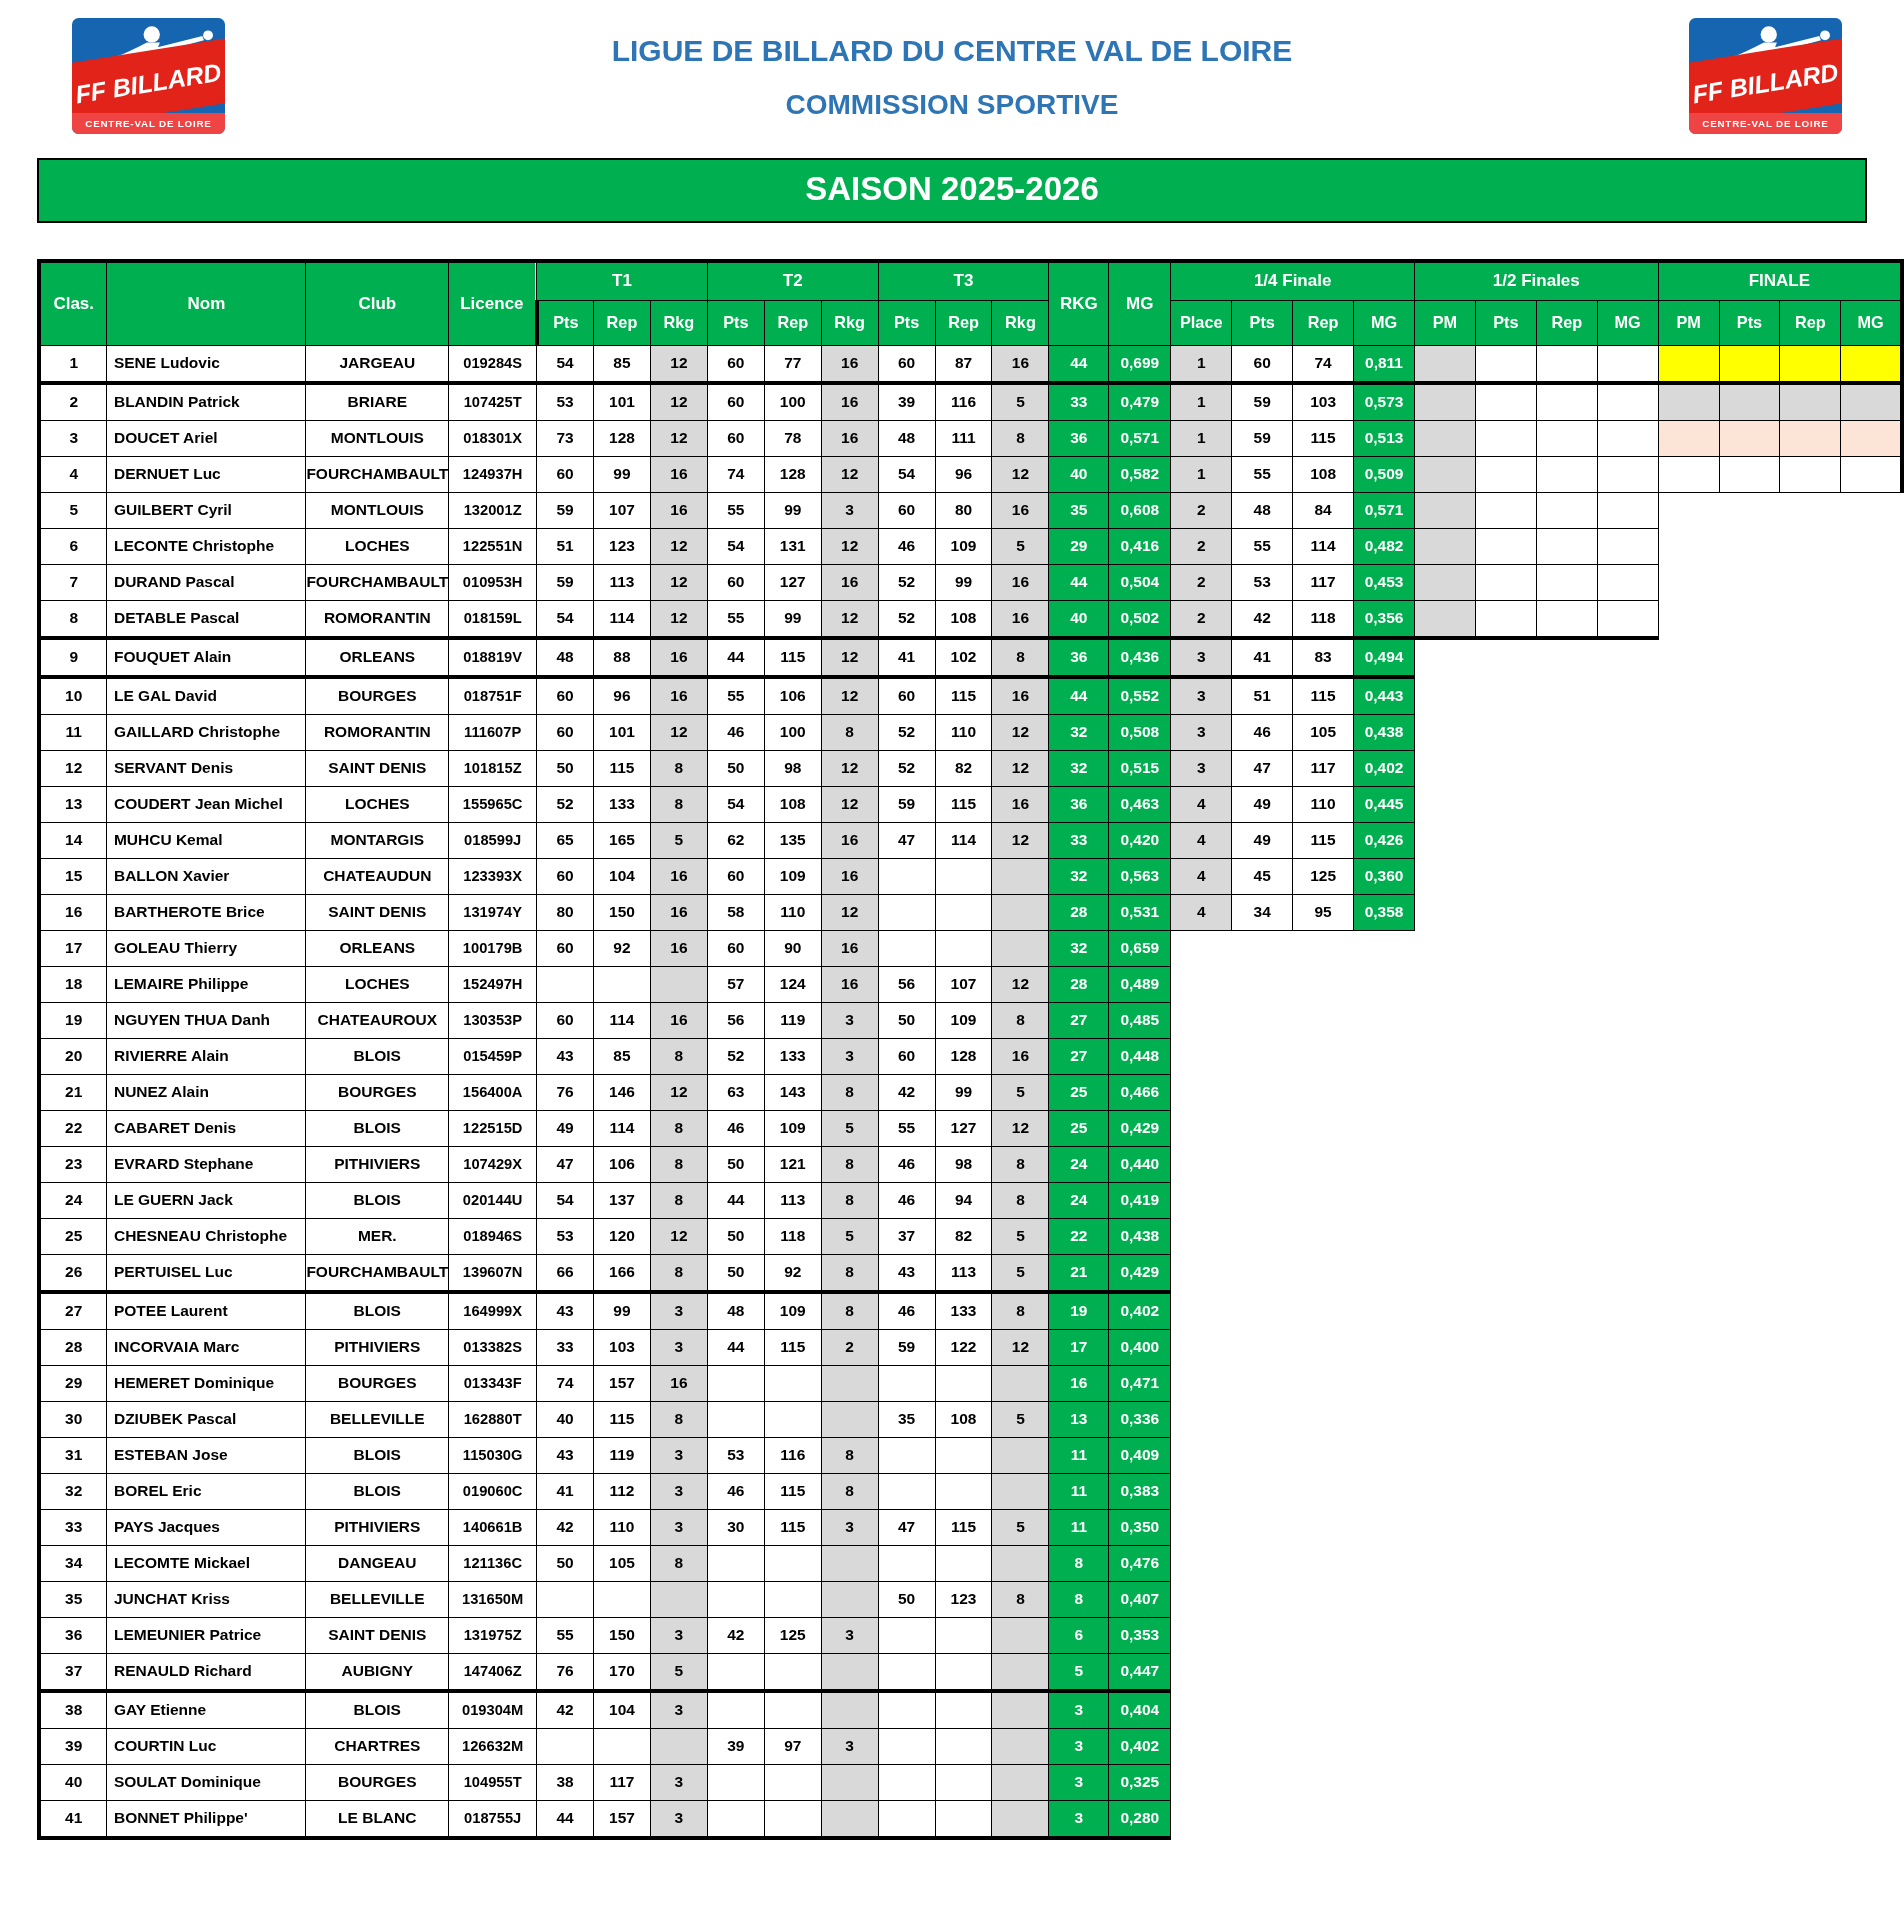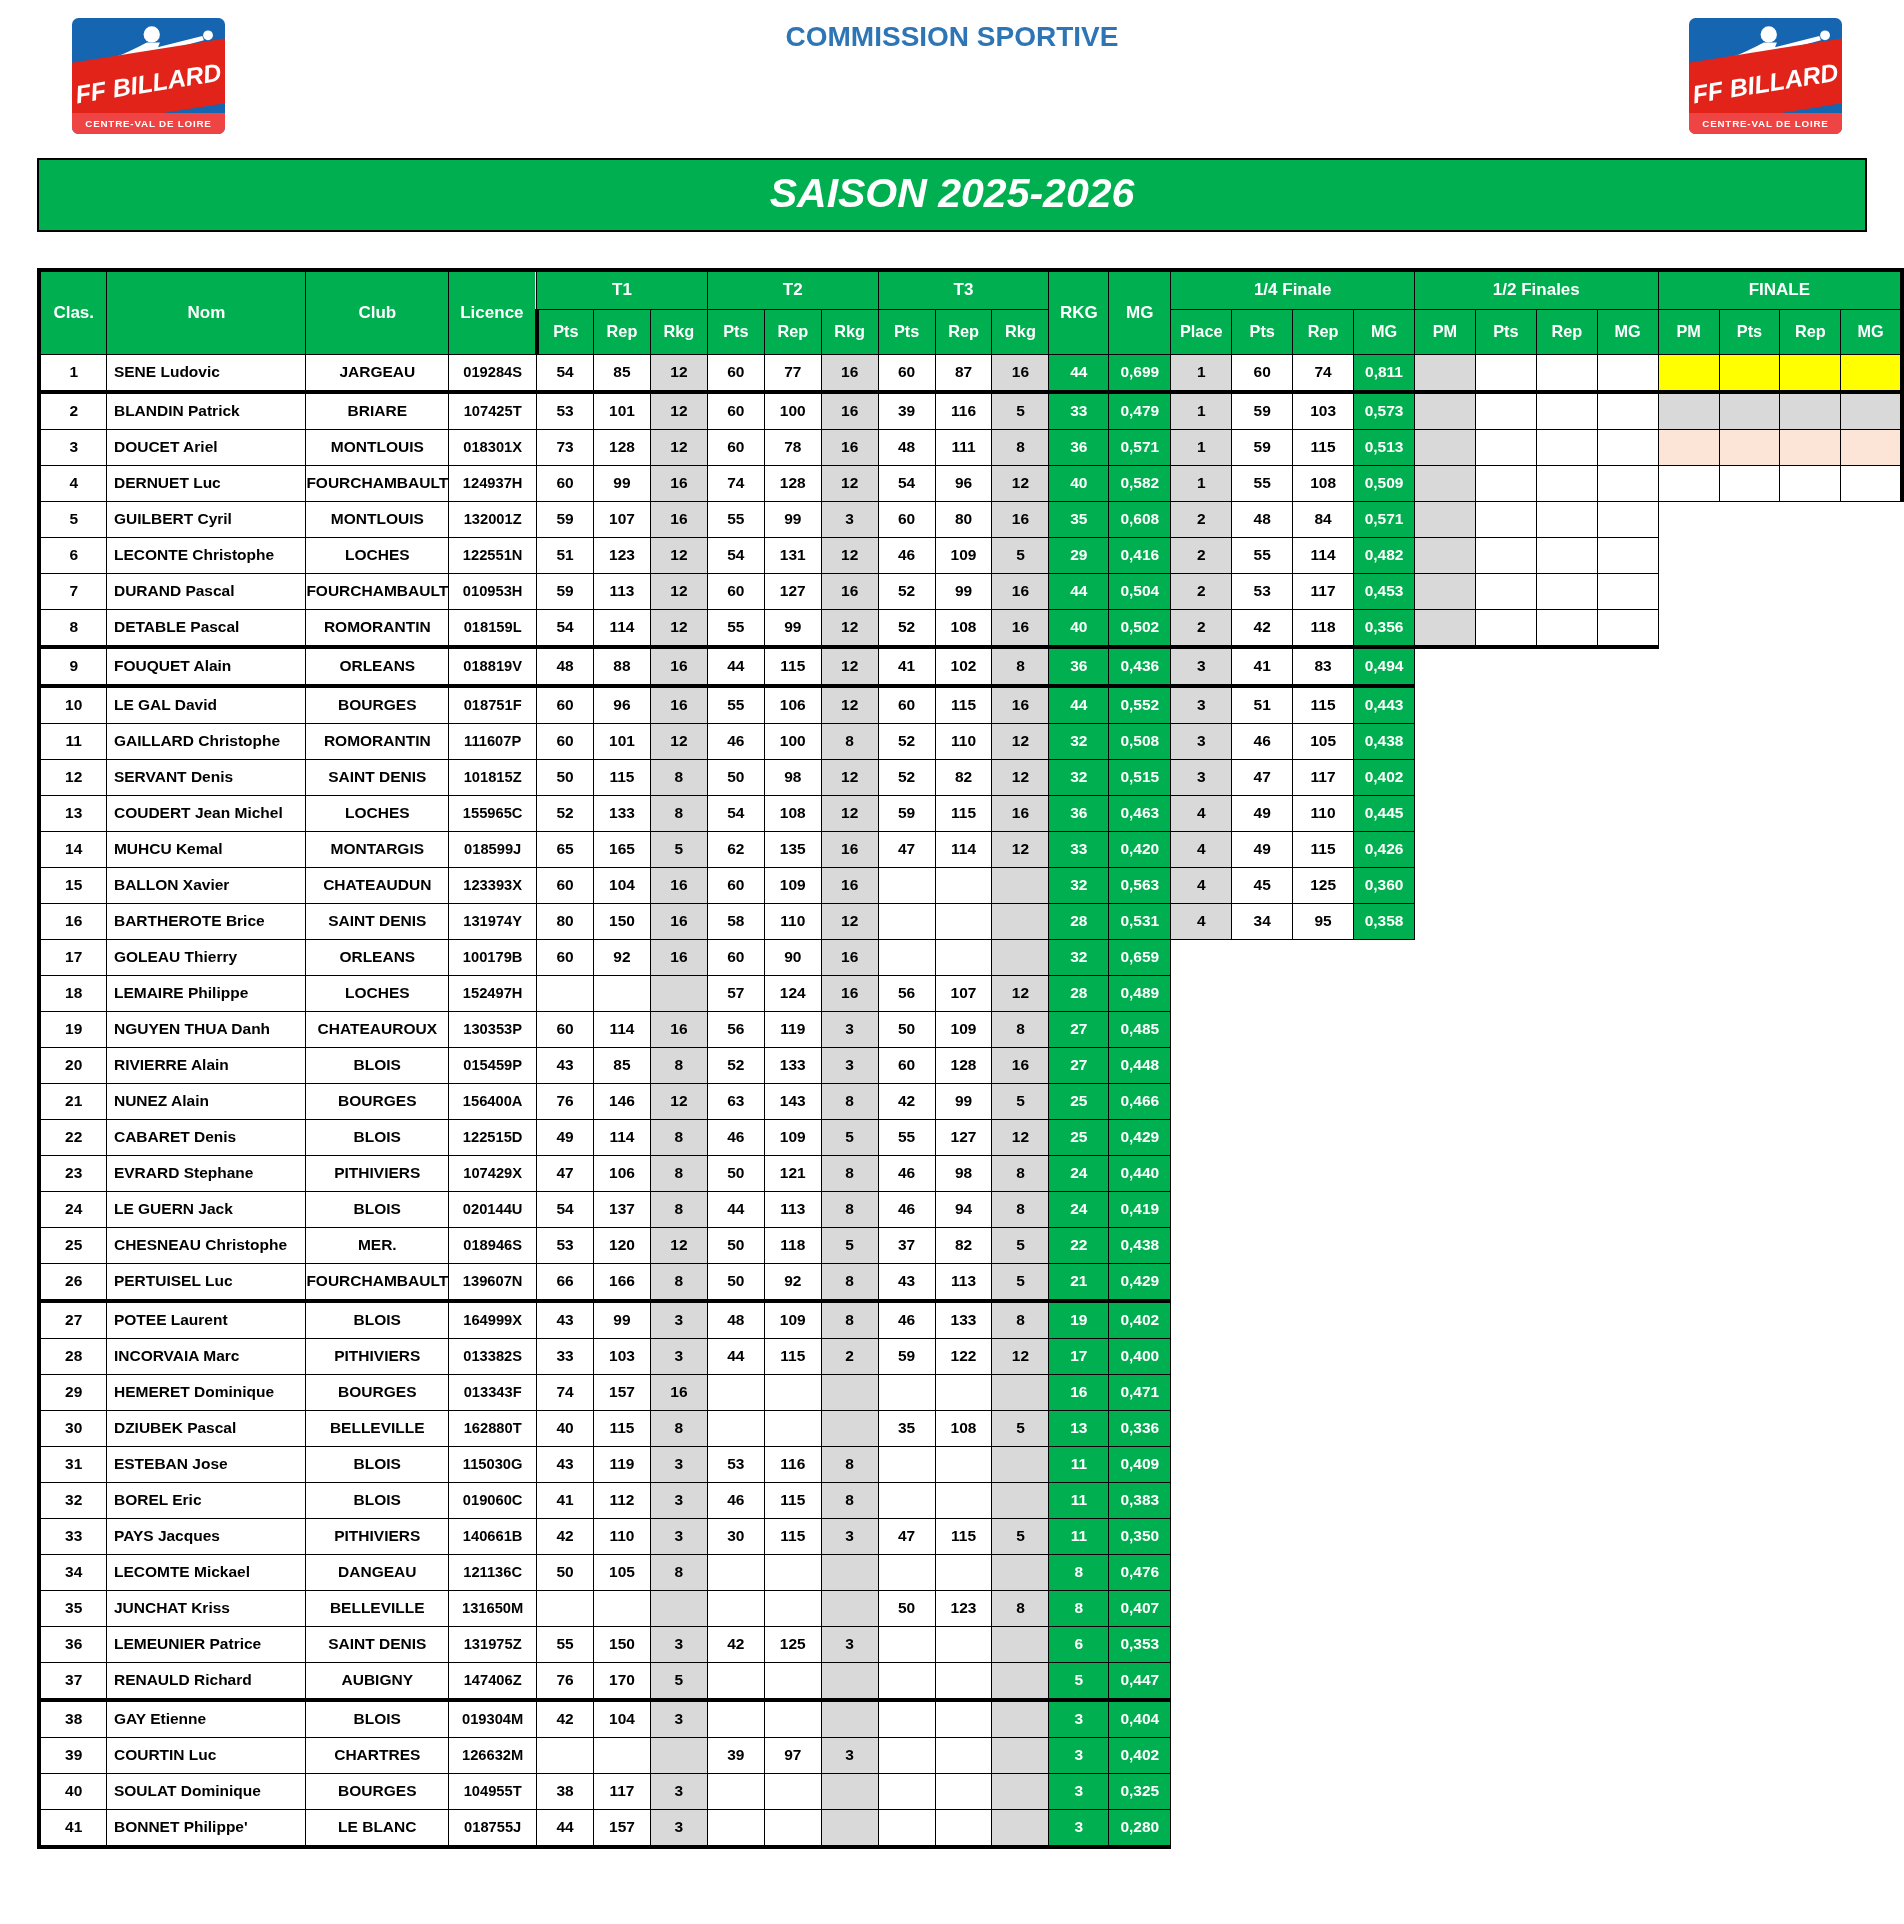--- a/index.html
+++ b/index.html
@@ -15,21 +15,21 @@
   .logo{position:absolute;top:18px;width:153px;height:116px;background:#1565B0;border-radius:6.5px;overflow:hidden;}
   .logo-left{left:72px;}
   .logo-right{right:62px;}
   .logo-red{position:absolute;left:-9.8px;right:-9.8px;bottom:19.5px;height:64px;background:#E2231A;transform:rotate(-9deg);display:flex;align-items:center;justify-content:center;}
   .logo-red span{color:#fff;font-weight:bold;font-style:italic;font-size:25px;white-space:nowrap;}
   .logo-strip{position:absolute;left:0;right:0;bottom:0;height:21px;background:#ef4444;display:flex;align-items:center;justify-content:center;}
   .logo-strip span{color:#fff;font-weight:bold;font-size:9.8px;letter-spacing:0.8px;white-space:nowrap;}
   .logo svg{position:absolute;top:4.9px;left:8.1px;}
   
   .banner{margin:4.9px 37px 0 37px;background:#00B050;border:2.4px solid #000;color:#fff;text-align:center;font-weight:bold;padding:9.8px 0 13px 0;}
-  .banner-line1{font-size:41px;font-style:italic;}
+  .banner-line1{font-size:33px;}
   .banner-line2{font-size:30px;margin-top:6.5px;}
   
   table{border-collapse:collapse;table-layout:fixed;margin:36px 0 0 37px;}
   th,td{border:1.6px solid #000;text-align:center;vertical-align:middle;font-weight:bold;color:#000;padding:0;overflow:hidden;white-space:nowrap;}
   thead th{background:#00B050;color:#fff;font-size:17px;margin-left:43px;}
   thead tr.group-row th{height:37px;}
   thead tr.sub-row th{height:44px;font-size:16.3px;}
   thead tr.group-row th{border-top-width:4.1px;}
   tbody td{height:35px;font-size:15.5px;background:#fff;}
   td.name{text-align:left;padding-left:6.5px;}
@@ -55,20 +55,21 @@
       <path d="M30 44 L10 52 L12 58 L34 52 Z" fill="#fff"></path>
     </svg>
     <div class="logo-red">
         <span>FF BILLARD</span>
       </div>
     <div class="logo-strip">
         <span>CENTRE-VAL DE LOIRE</span>
       </div>
   </div>
 
+  <div class="main-title">LIGUE DE BILLARD DU CENTRE VAL DE LOIRE</div>
   <div class="sub-title">COMMISSION SPORTIVE</div>
 
   <div class="logo logo-right">
     <svg width="137" height="49" viewBox="0 0 168 60">
       <circle cx="88" cy="14" r="10" fill="#fff"></circle>
       <path d="M82 24 C70 30 52 40 30 46 L34 54 C58 50 80 42 94 34 L98 24 Z" fill="#fff"></path>
       <path d="M94 30 L150 16 L152 21 L96 36 Z" fill="#fff"></path>
       <circle cx="157" cy="15" r="6" fill="#fff"></circle>
       <path d="M30 44 L10 52 L12 58 L34 52 Z" fill="#fff"></path>
     </svg>

